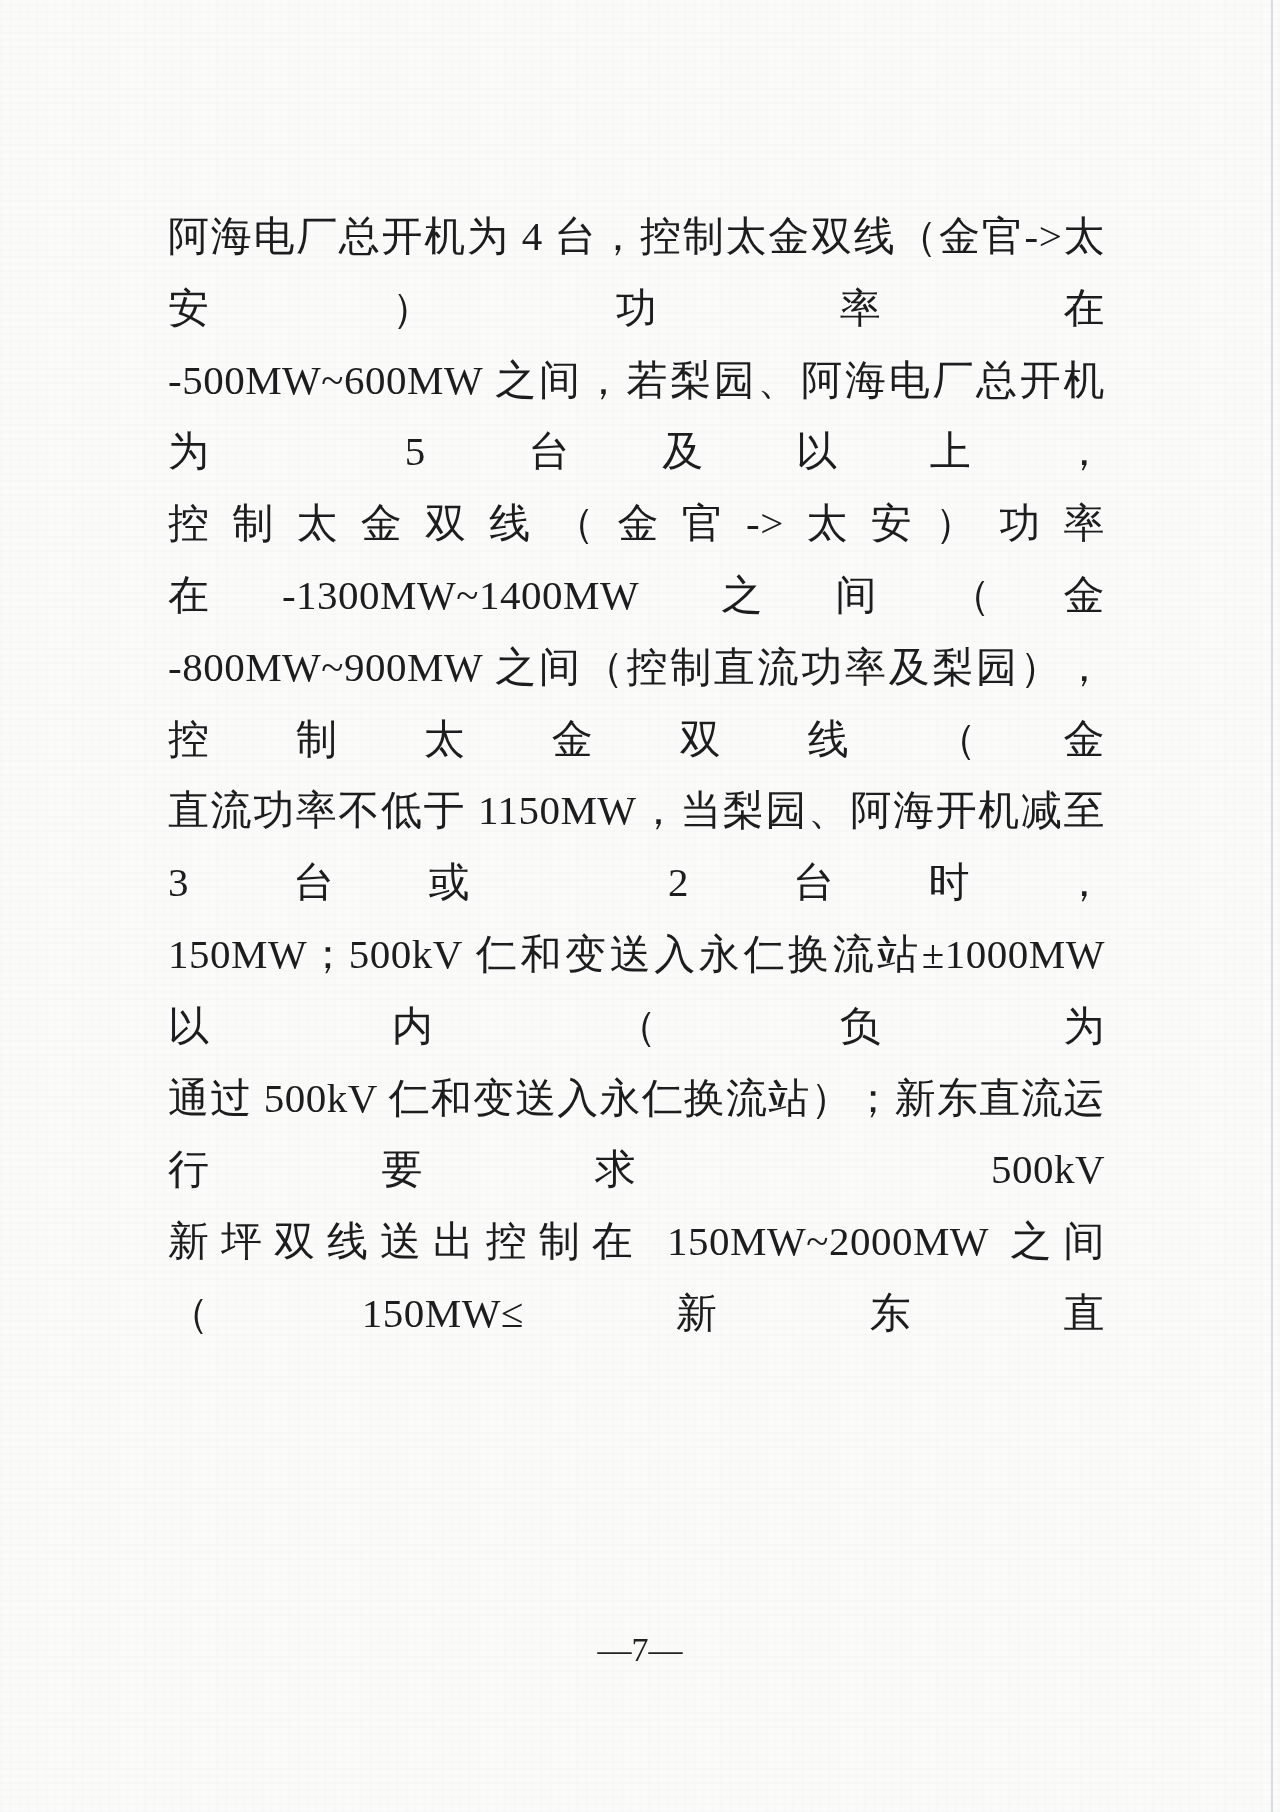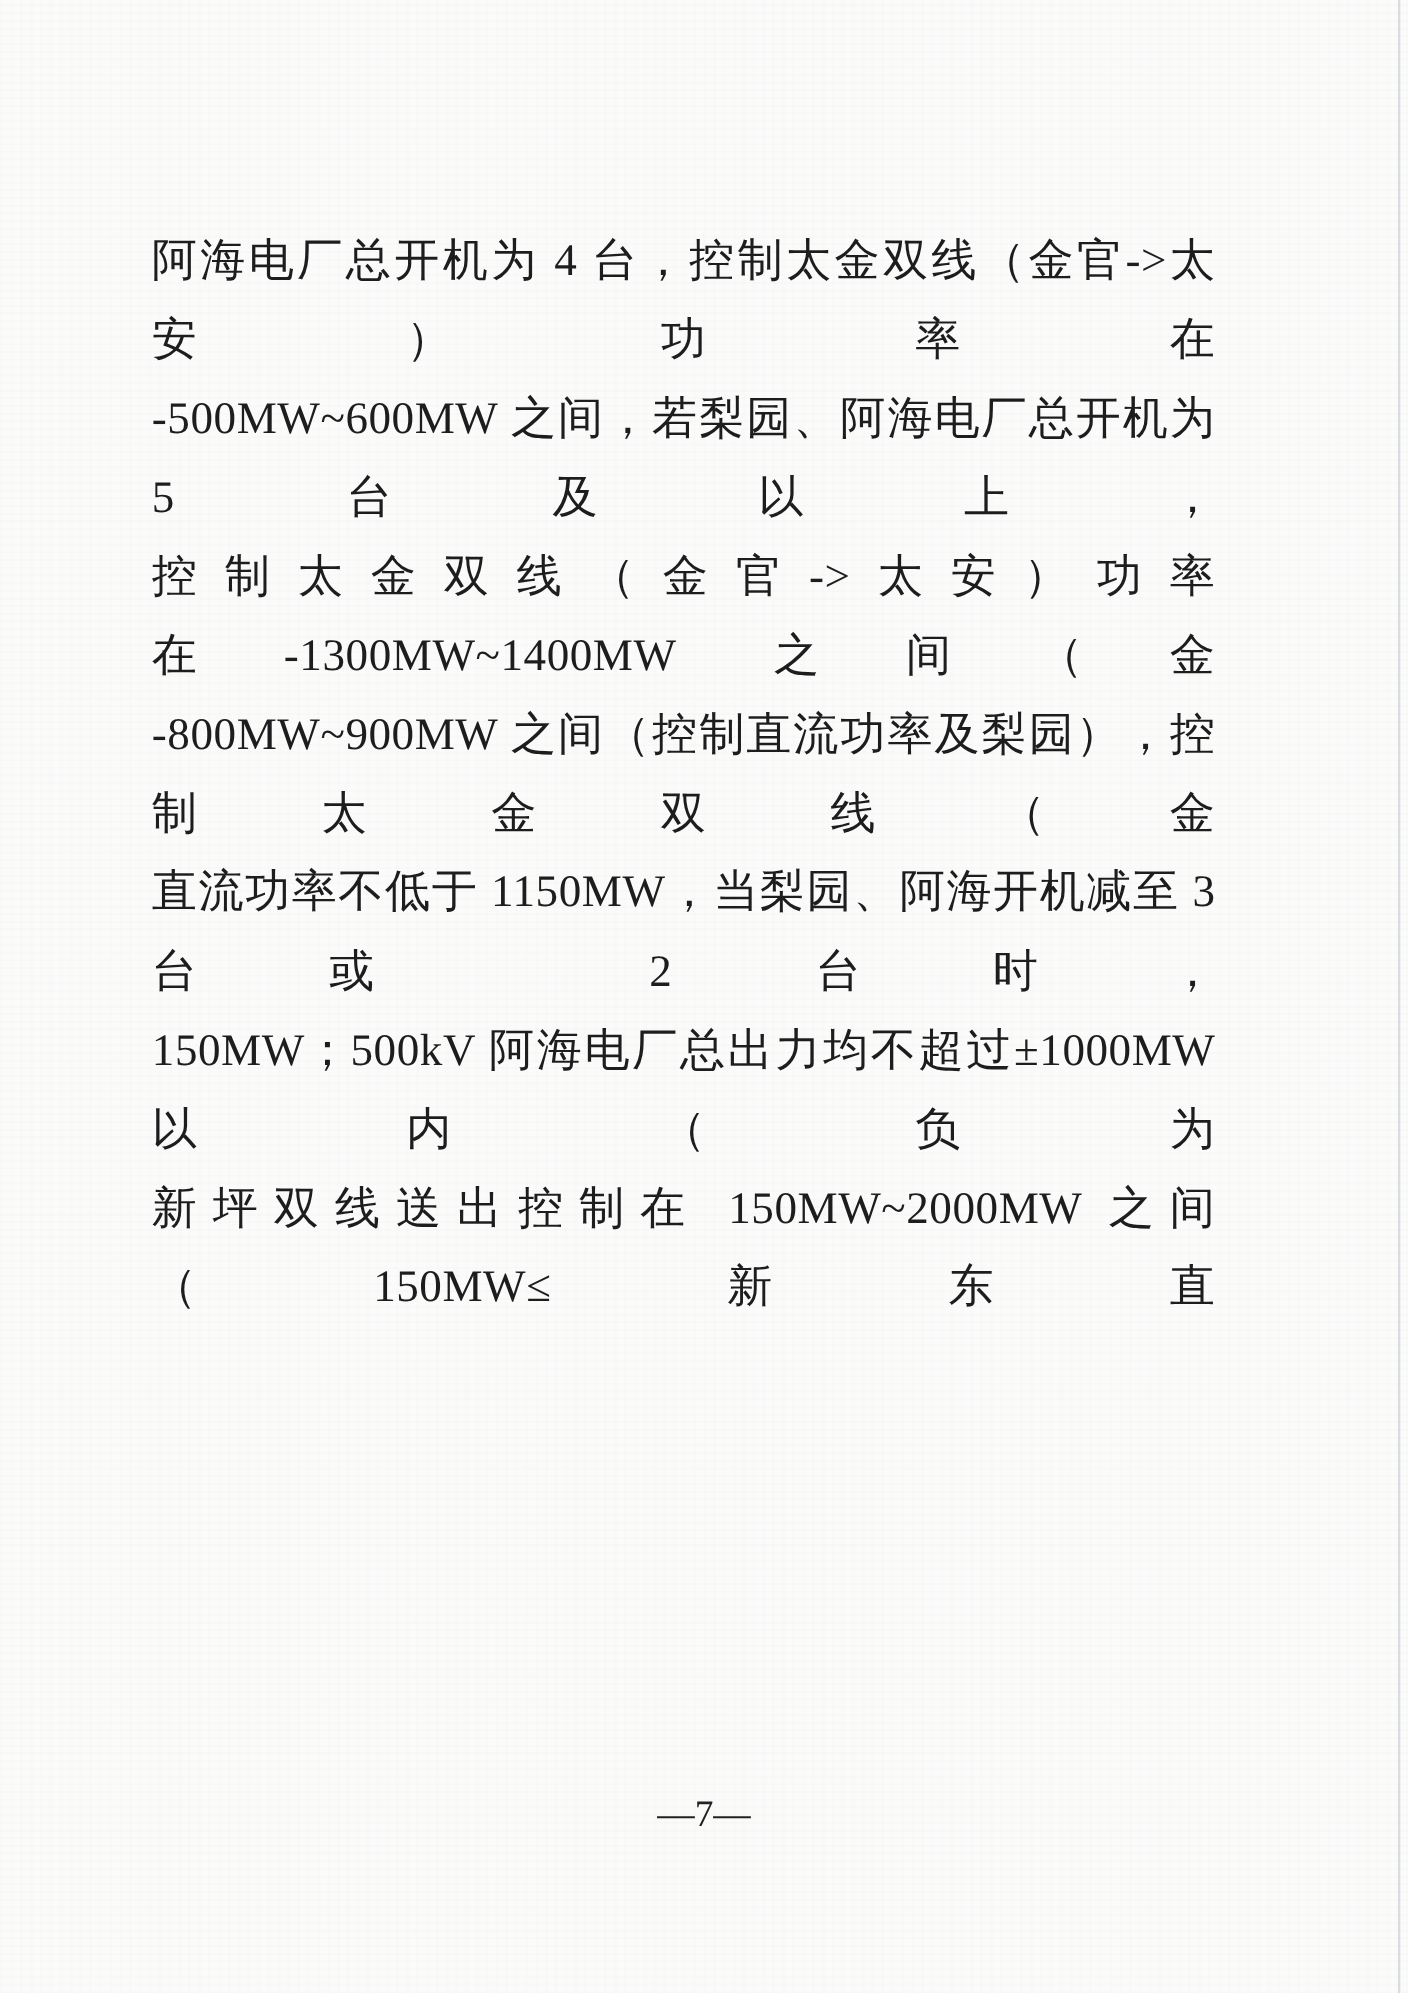--- a/index.html
+++ b/index.html
@@ -34,20 +34,21 @@
   .ln {
     font-size: 41px;
     line-height: 71.8px;
     text-align: justify;
     text-align-last: left;
     white-space: normal;
     letter-spacing: 0.5px;
   }
   .ln.j {
     text-align-last: justify;
+    margin-left: 30px;
   }
   .page-number {
     position: absolute;
     top: 1628px;
     left: 0;
     width: 1280px;
     text-align: center;
     font-size: 34px;
     line-height: 44px;
     color: #222;
@@ -57,18 +58,19 @@
 <body>
 
 <div class="scan-edge"></div>
 
 <div class="text-block">
   <div class="ln j">阿海电厂总开机为 4 台，控制太金双线（金官-&gt;太安）功率在</div>
   <div class="ln j">-500MW~600MW 之间，若梨园、阿海电厂总开机为 5 台及以上，</div>
   <div class="ln j">控制太金双线（金官-&gt;太安）功率在-1300MW~1400MW 之间（金</div>
   <div class="ln j">-800MW~900MW 之间（控制直流功率及梨园），控制太金双线（金</div>
   <div class="ln j">直流功率不低于 1150MW，当梨园、阿海开机减至 3 台或 2 台时，</div>
-  <div class="ln j">150MW；500kV 阿海电厂总出力均不超过±1000MW 以内（负为</div>
+  <div class="ln j">150MW；500kV 仁和变送入永仁换流站±1000MW 以内（负为</div>
+  <div class="ln j">通过 500kV 仁和变送入永仁换流站）；新东直流运行要求 500kV</div>
   <div class="ln j">新坪双线送出控制在 150MW~2000MW 之间（150MW≤新东直</div>
 
 </div>
 
 <div class="page-number">—7—</div>
 
 </body></html>

